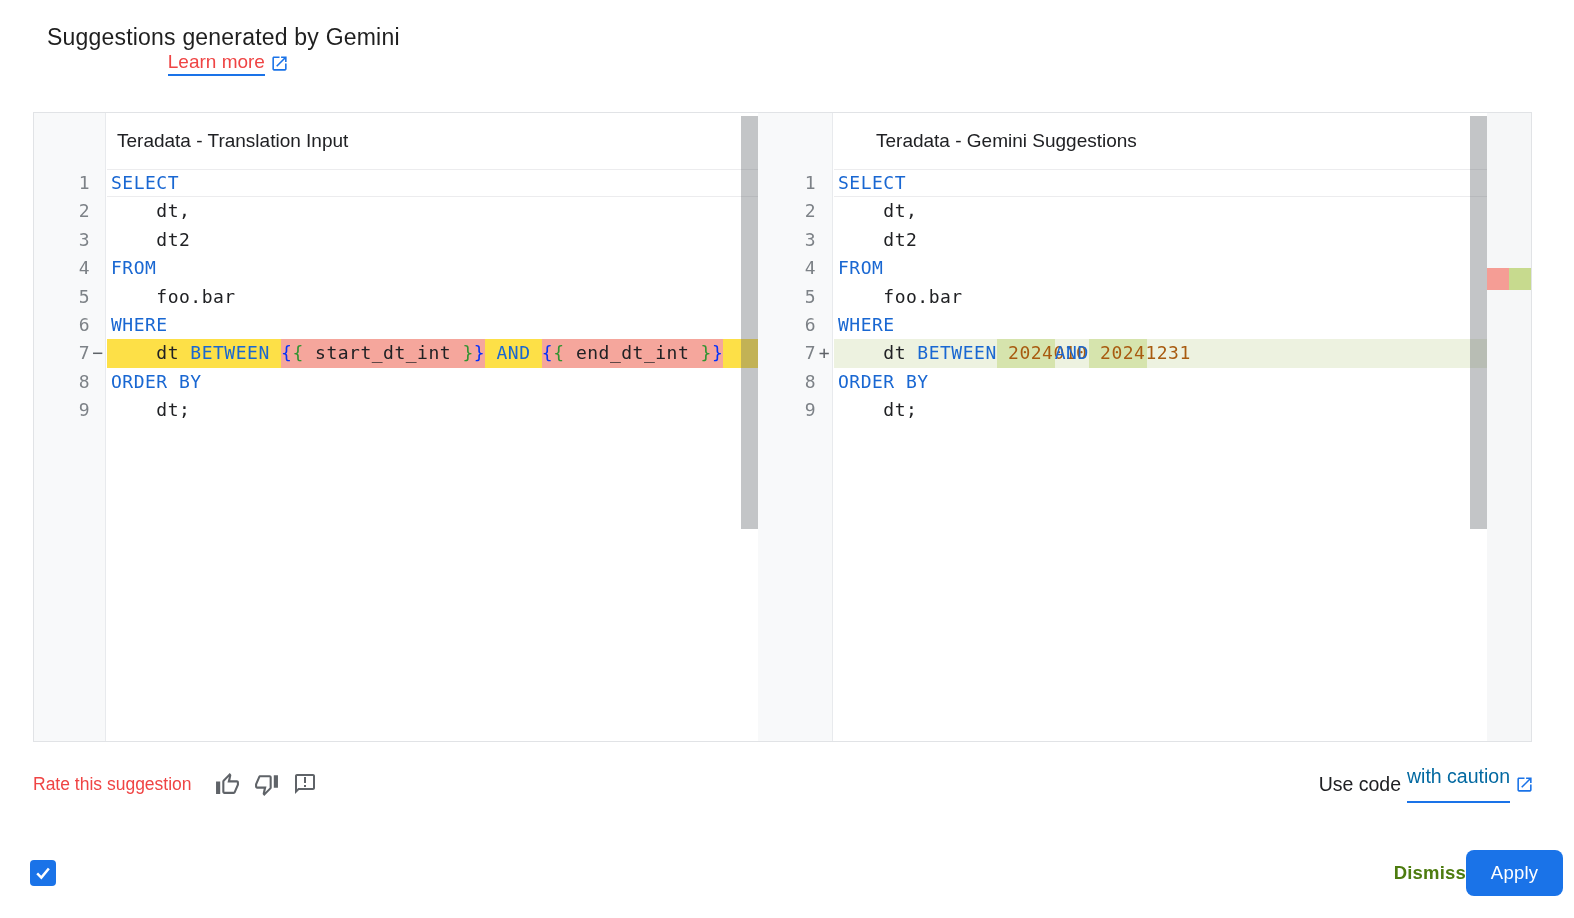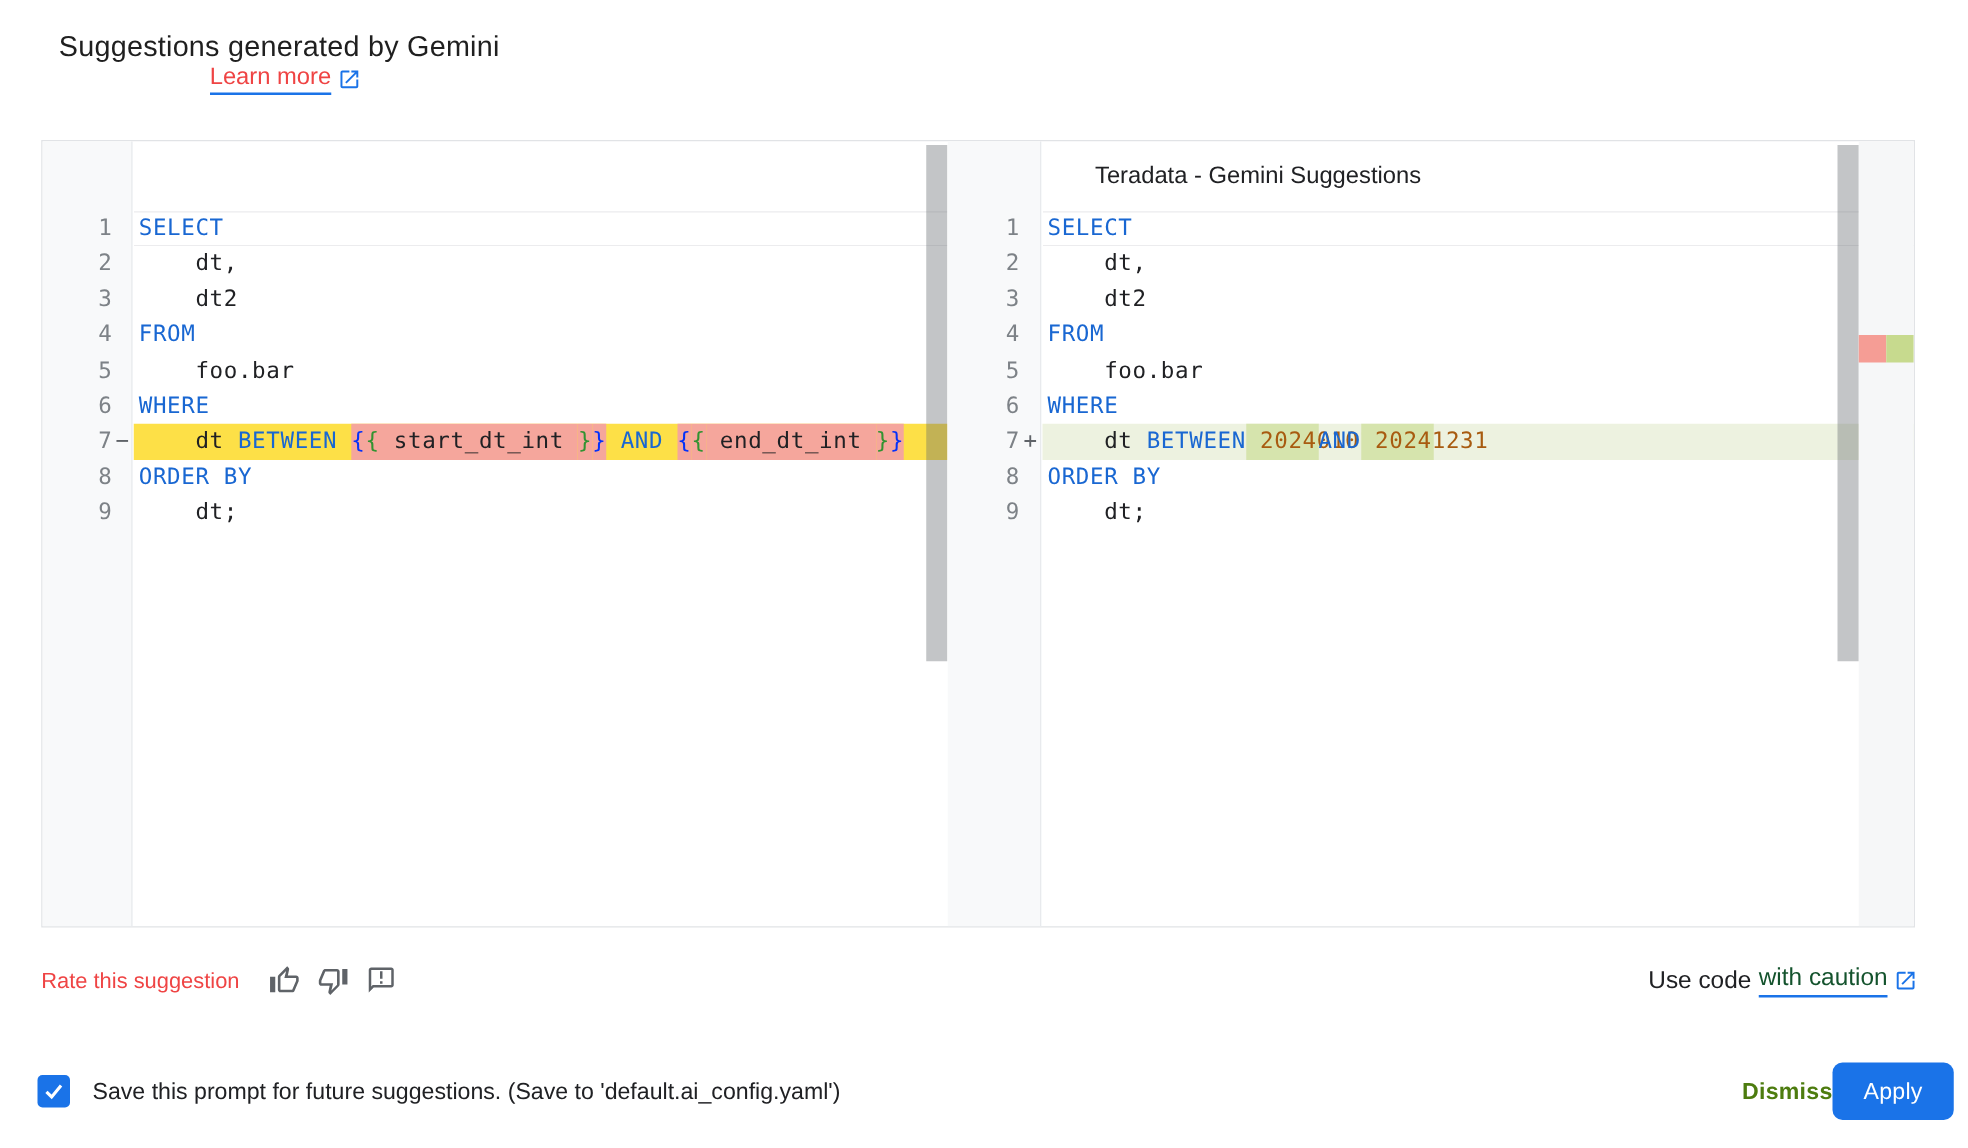--- a/index.html
+++ b/index.html
@@ -59,21 +59,21 @@
   .ruler .mark.removed { left:0;  background:#f59d95; }
   .ruler .mark.added   { left:22px; background:#c7da8e; }
 
   
   .rate-row { position:absolute; left:33px; top:764px; height:40px; display:flex; align-items:center; }
   .rate-row .rate-label { font-size:17.5px; color:#ef4444; margin-right:16px;text-align:center; }
   .icon-btn { border:none; background:none; padding:0; margin:0 7px; cursor:pointer; display:flex; align-items:center; }
 
   .caution { position:absolute; top:764px; right:40px; height:40px; display:flex; align-items:center; font-size:19.5px; }
   .caution .prefix { color:#202124; }
-  .caution .cl-text { color:#14532d; border-bottom:2px solid #1a73e8; padding-bottom:2px; margin-left:6px; cursor:pointer; }
+  .caution .cl-text { color:#0369a1; border-bottom:2px solid #1a73e8; padding-bottom:13px; margin-left:6px; cursor:pointer; }
   .caution svg { margin-left:5px; }
 
   
   .footer { position:absolute; left:30px; right:11px; top:845px; height:56px; display:flex; align-items:center; }
   .checkbox { width:26px; height:26px; border-radius:4px; background:#1a73e8; display:flex;
               align-items:center; justify-content:center; cursor:pointer; flex:none; }
   .footer .cb-label { margin-left:18px; font-size:18.5px; color:#202124; }
   .footer .spacer { flex:1; }
   .dismiss-btn { border:none; background:none; color:#4d7c0f; font-size:18.5px; font-weight:bold;
                  letter-spacing:.2px; cursor:pointer; font-family:inherit; }
@@ -95,20 +95,21 @@
     <svg width="19" height="19" viewBox="0 0 24 24">
       <path fill="#1a73e8" d="M19 19H5V5h7V3H5c-1.11 0-2 .9-2 2v14c0 1.1.89 2 2 2h14c1.1 0 2-.9 2-2v-7h-2v7zM14 3v2h3.59l-9.83 9.83 1.41 1.41L19 6.41V10h2V3h-7z"></path>
     </svg>
   </a>
 </div>
 
 <div class="diff">
 
   <section class="pane left">
     <div class="gutter-bg"></div>
+    <div class="pane-title">Teradata - Translation Input</div>
     <div class="code">
         <div class="row cursor">
           <span class="num">1</span>
           <span class="sign"></span>
           <span class="content"><span class="tok kw">SELECT</span></span>
         </div>
         <div class="row">
           <span class="num">2</span>
           <span class="sign"></span>
           <span class="content"><span class="tok id">    dt,</span></span>
@@ -237,17 +238,16 @@
     <path fill="#1a73e8" d="M19 19H5V5h7V3H5c-1.11 0-2 .9-2 2v14c0 1.1.89 2 2 2h14c1.1 0 2-.9 2-2v-7h-2v7zM14 3v2h3.59l-9.83 9.83 1.41 1.41L19 6.41V10h2V3h-7z"></path>
   </svg>
 </div>
 
 <div class="footer">
   <span class="checkbox">
     <svg width="20" height="20" viewBox="0 0 24 24">
       <polyline points="5,12.5 10,17.5 19,6.5" fill="none" stroke="#fff" stroke-width="3"></polyline>
     </svg>
   </span>
-  <span class="cb-label">Save this prompt for future suggestions. (Save to 'default.ai_config.yaml')</span>
   <span class="spacer"></span>
   <button class="dismiss-btn">Dismiss</button>
   <button class="apply-btn">Apply</button>
 </div>
 
 </body></html>

